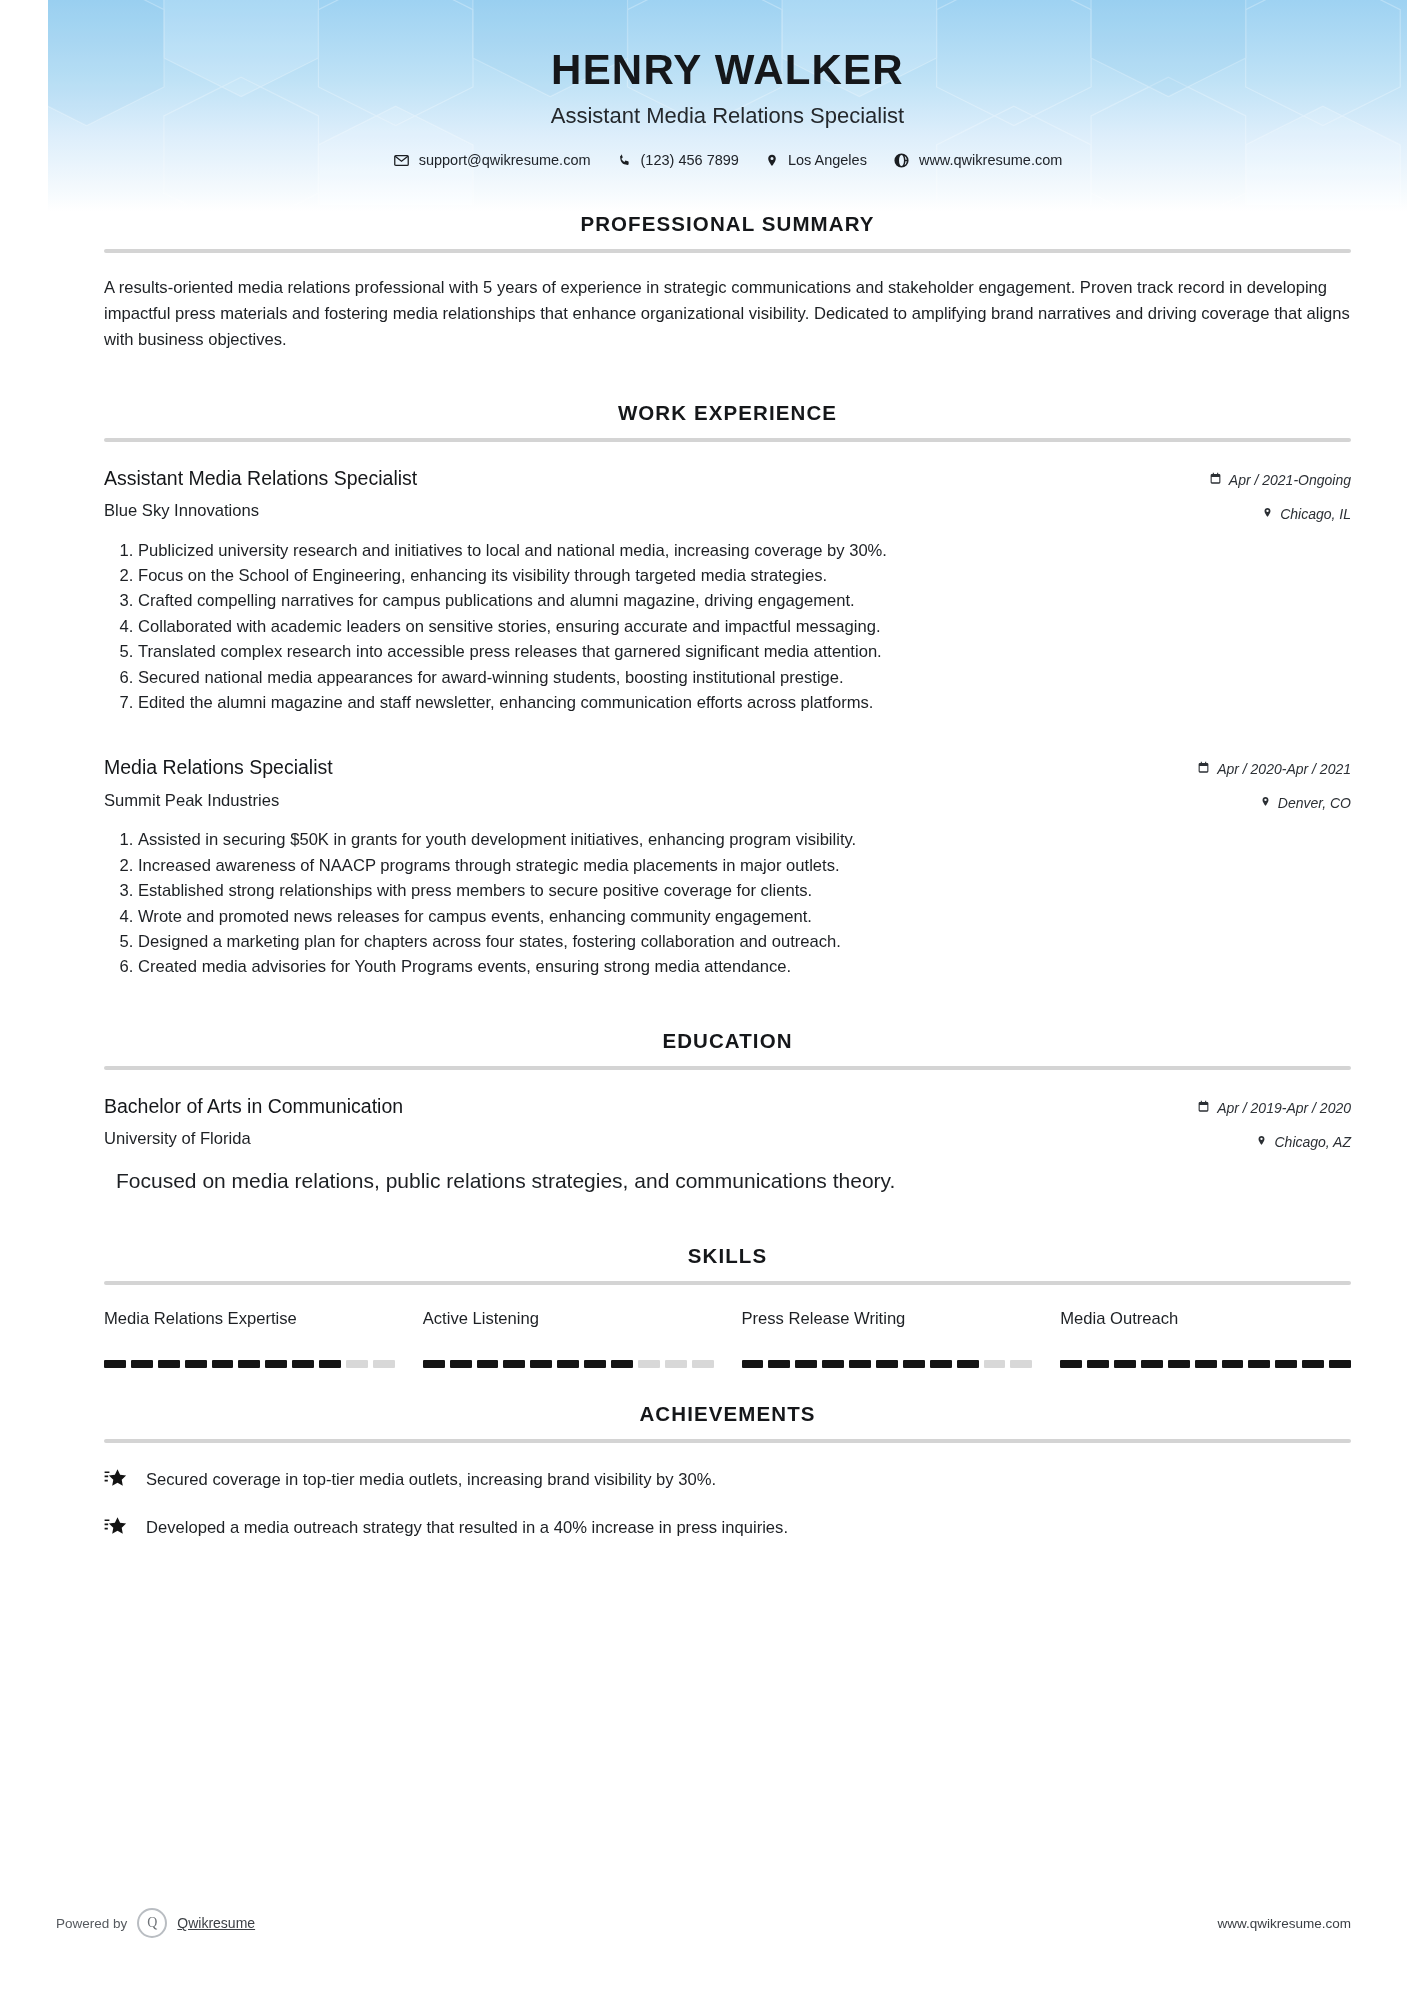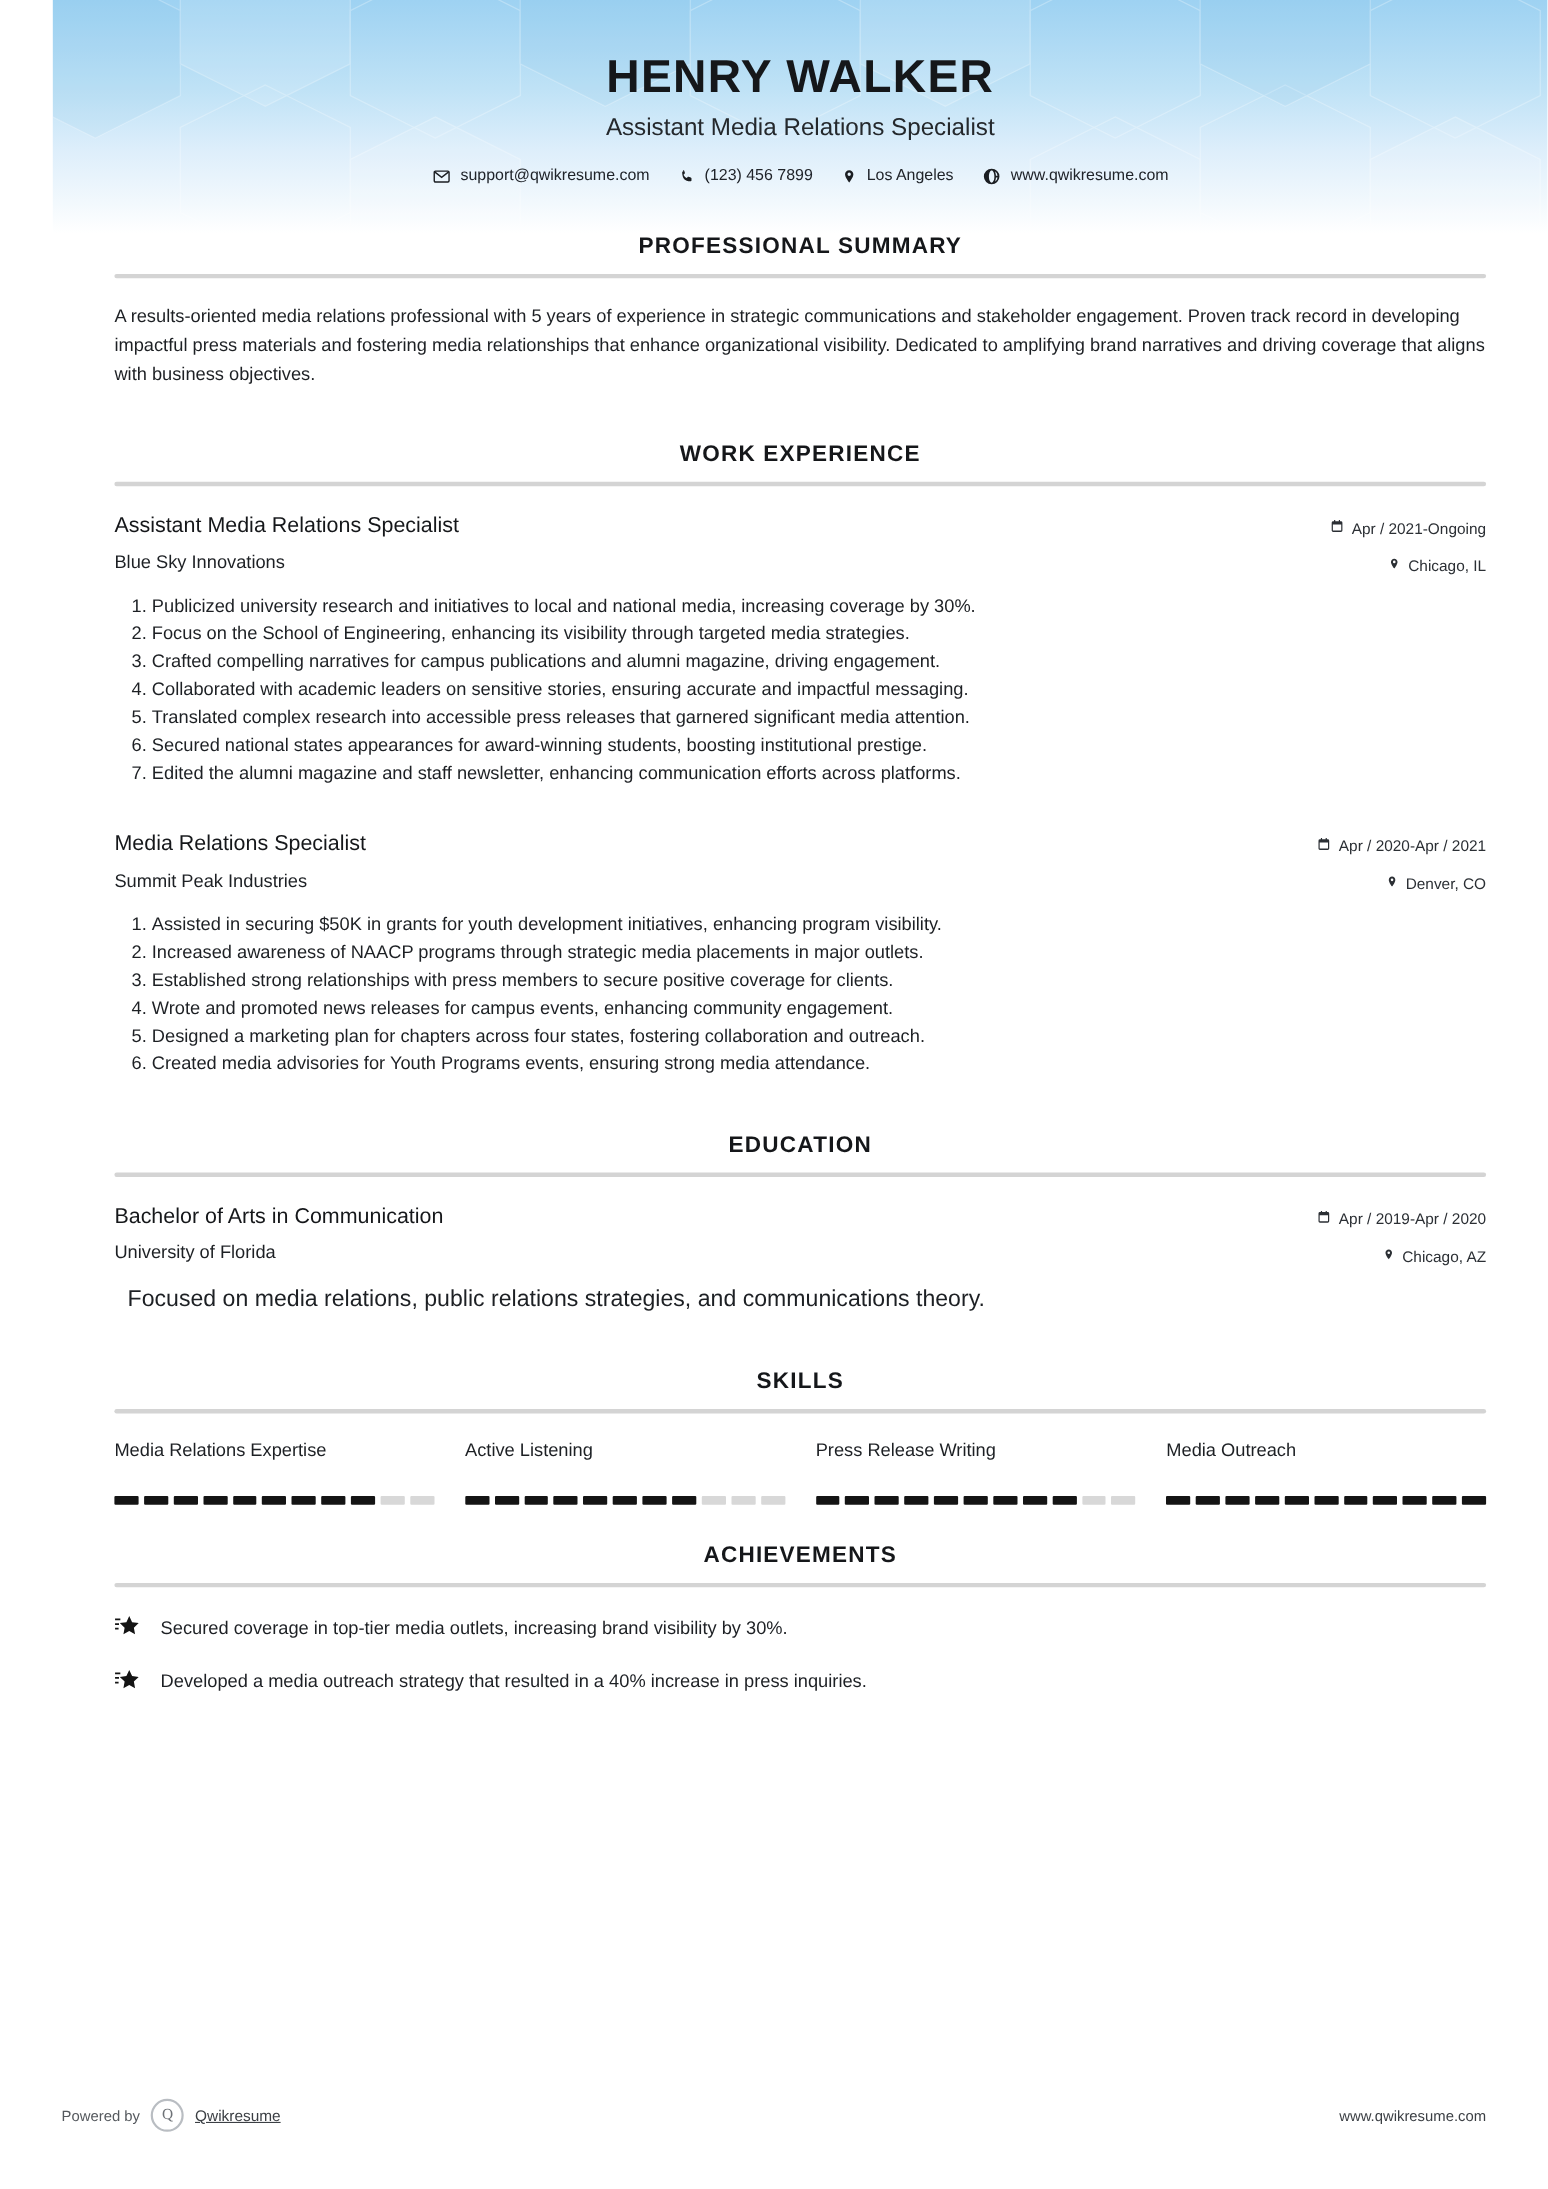--- a/index.html
+++ b/index.html
@@ -136,20 +136,21 @@
     padding-top: 4px;
     min-width: 210px;
   }
   .meta-line {
     display: flex;
     justify-content: flex-end;
     align-items: center;
     gap: 7px;
     line-height: 1.5;
     white-space: nowrap;
+    font-style: italic;
   }
   .meta-line + .meta-line { margin-top: 13px; }
 
   ol.bullets {
     margin: 14px 0 0 0;
     padding-left: 34px;
     font-size: 16.6px;
     line-height: 1.47;
     color: #1d2024;
   }
@@ -358,21 +359,21 @@
               <span>Chicago, IL</span>
             </div>
           </div>
         </div>
         <ol class="bullets">
           <li>Publicized university research and initiatives to local and national media, increasing coverage by 30%.</li>
           <li>Focus on the School of Engineering, enhancing its visibility through targeted media strategies.</li>
           <li>Crafted compelling narratives for campus publications and alumni magazine, driving engagement.</li>
           <li>Collaborated with academic leaders on sensitive stories, ensuring accurate and impactful messaging.</li>
           <li>Translated complex research into accessible press releases that garnered significant media attention.</li>
-          <li>Secured national states appearances for award-winning students, boosting institutional prestige.</li>
+          <li>Secured national media appearances for award-winning students, boosting institutional prestige.</li>
           <li>Edited the alumni magazine and staff newsletter, enhancing communication efforts across platforms.</li>
         </ol>
       </div>
 
       <div class="entry" style="margin-top:40px;">
         <div class="entry-head">
           <div class="entry-left">
             <h3 class="entry-title">Media Relations Specialist</h3>
             <div class="entry-org">Summit Peak Industries</div>
           </div>

